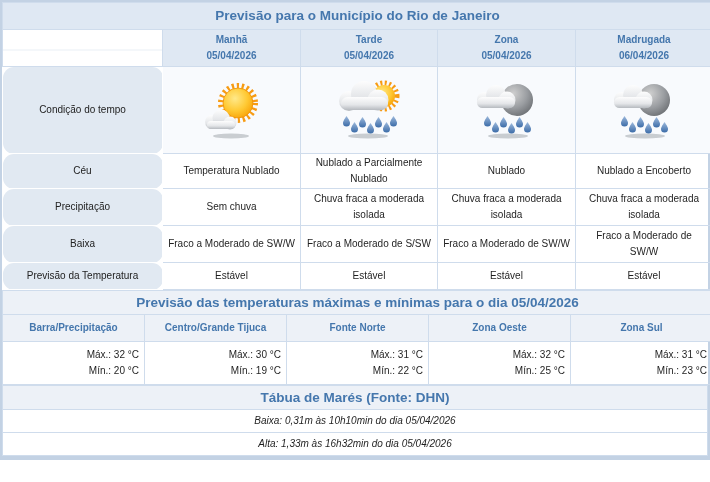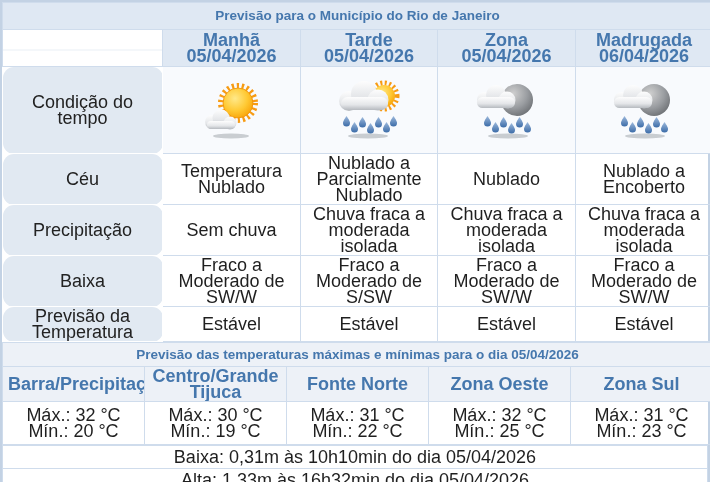--- a/index.html
+++ b/index.html
@@ -19,21 +19,21 @@
     box-sizing:border-box;
     border:2px solid var(--outer-border);
     border-bottom:4px solid var(--outer-border);
     background:#fff;
   }
   table{border-collapse:collapse;width:100%;table-layout:fixed;}
   td{
     border:1px solid var(--border);
     text-align:center;
     vertical-align:middle;
-    font-size:18px;
+    font-size:10px;
     color:var(--body-text);
     padding:1px 5px;
     line-height:16px;
     overflow:hidden;
   }
   .title-cell{
     height:24px;
     background:var(--band-bg);
     color:var(--header-text);
     font-weight:bold;
@@ -68,22 +68,22 @@
     color:var(--header-text);
     font-weight:bold;
     font-size:13.5px;
   }
   .zone-head{
     height:24px;
     background:var(--section-bg);
     color:var(--header-text);
     font-weight:bold;
   }
-  .zone-vals{height:40px;}
-  .tide-row td{height:20px;background:#fff;}
+  .zone-vals{height:40px;text-align:right;}
+  .tide-row td{height:20px;background:#fff;font-style:italic;}
   svg{display:block;margin:0 auto;}
 </style>
 </head>
 <body>
 
 <svg width="0" height="0" style="position:absolute" aria-hidden="true">
   <defs>
     <radialGradient id="rg-sun" cx="40%" cy="35%" r="75%">
       <stop offset="0" stop-color="#ffe98a"></stop>
         <stop offset="0.55" stop-color="#ffc933"></stop>
@@ -293,20 +293,23 @@
       <td class="zone-vals">
         <div>Máx.: 31 °C</div>
         <div>Mín.: 23 °C</div>
       </td>
     </tr>
   </tbody>
     </table>
 
   <table>
     <tbody>
+        <tr>
+      <td class="section-title">Tábua de Marés (Fonte: DHN)</td>
+    </tr>
     <tr class="tide-row">
           <td>Baixa: 0,31m às 10h10min do dia 05/04/2026</td>
         </tr>
     <tr class="tide-row">
           <td>Alta: 1,33m às 16h32min do dia 05/04/2026</td>
         </tr>
 
   </tbody>
     </table>
 

